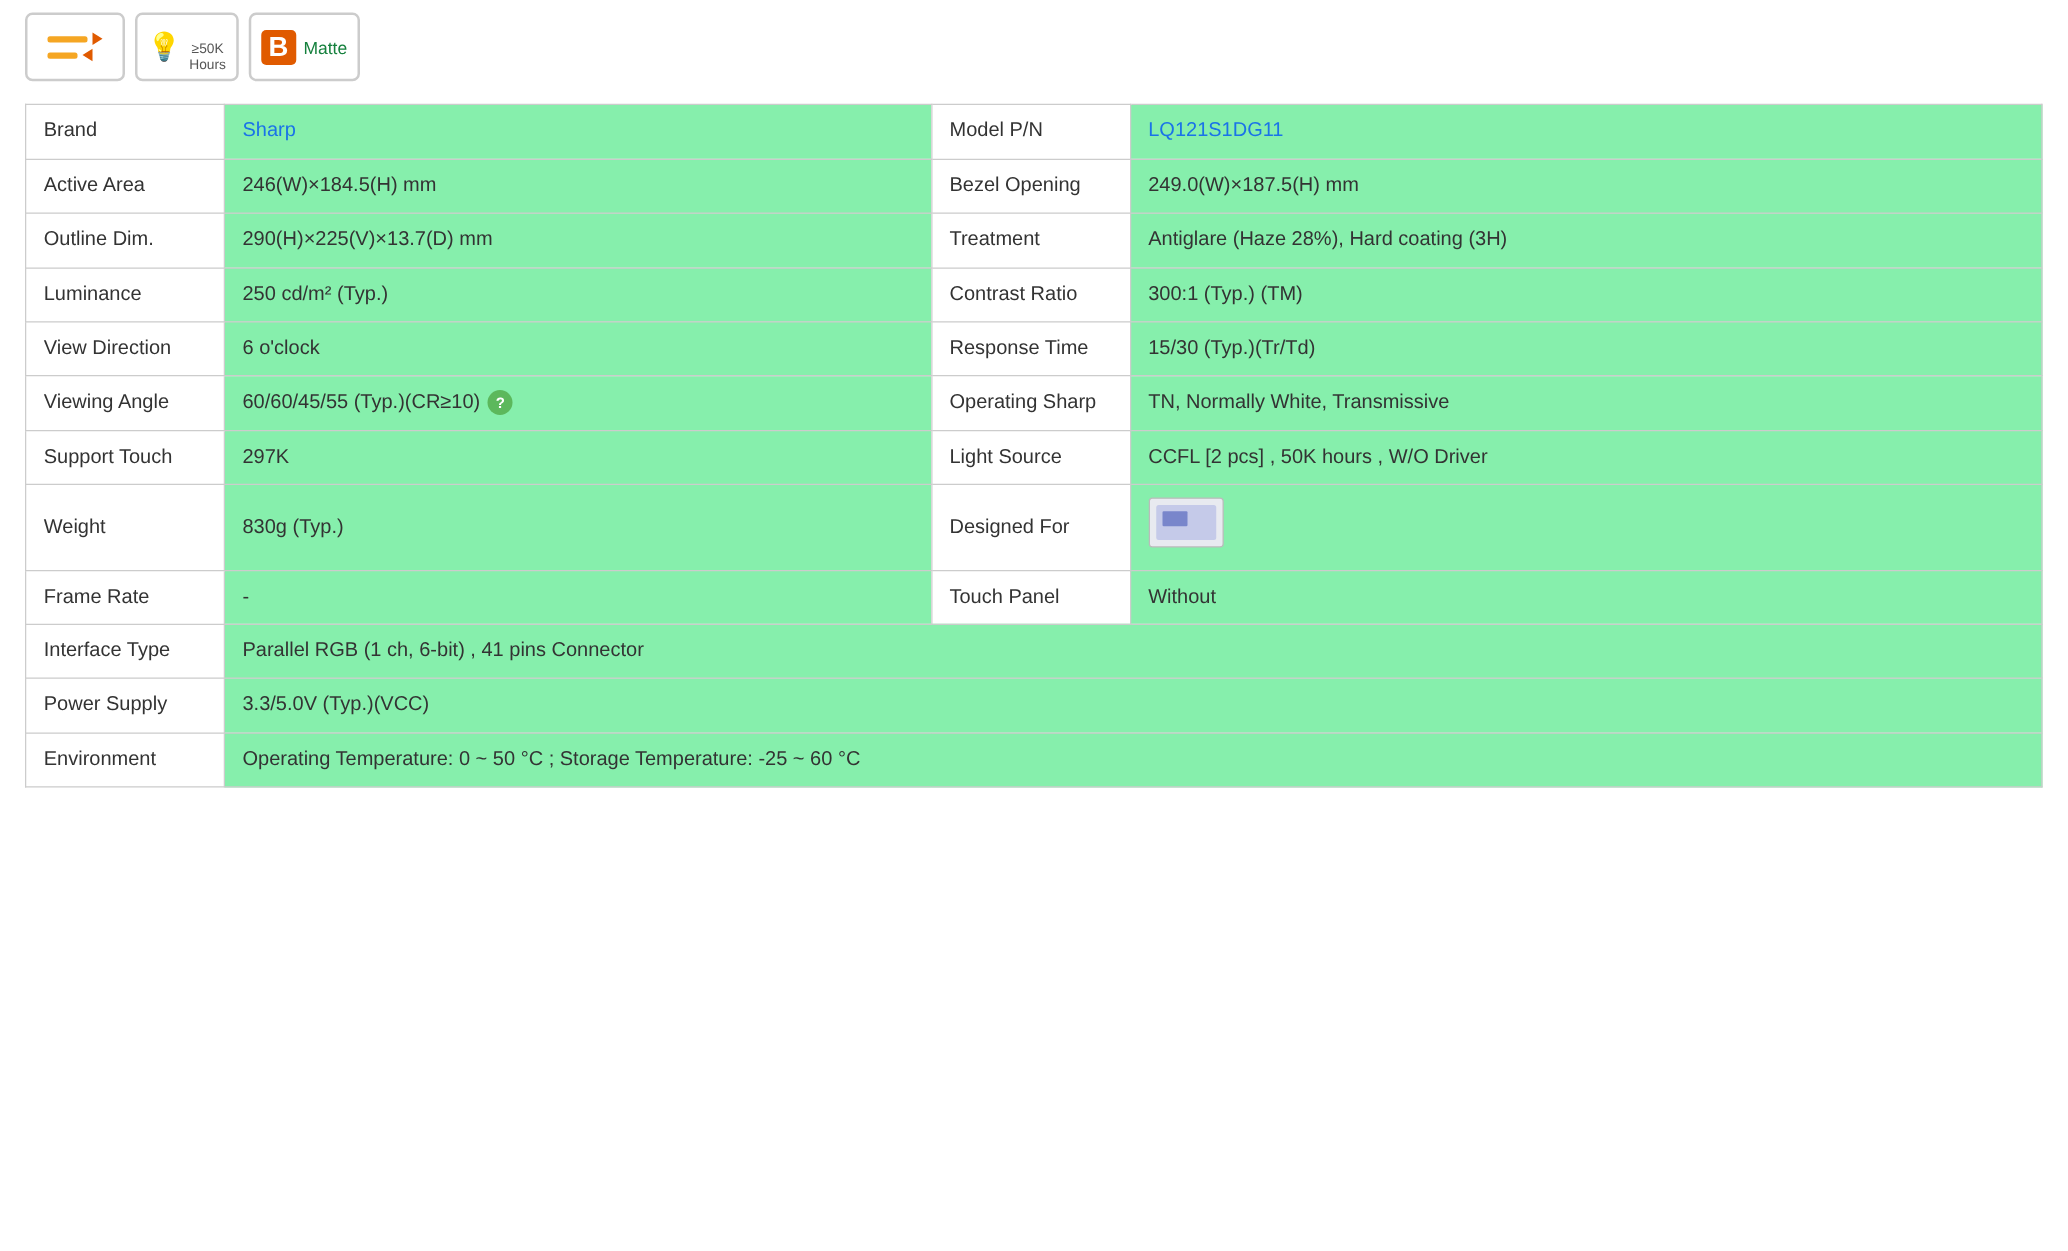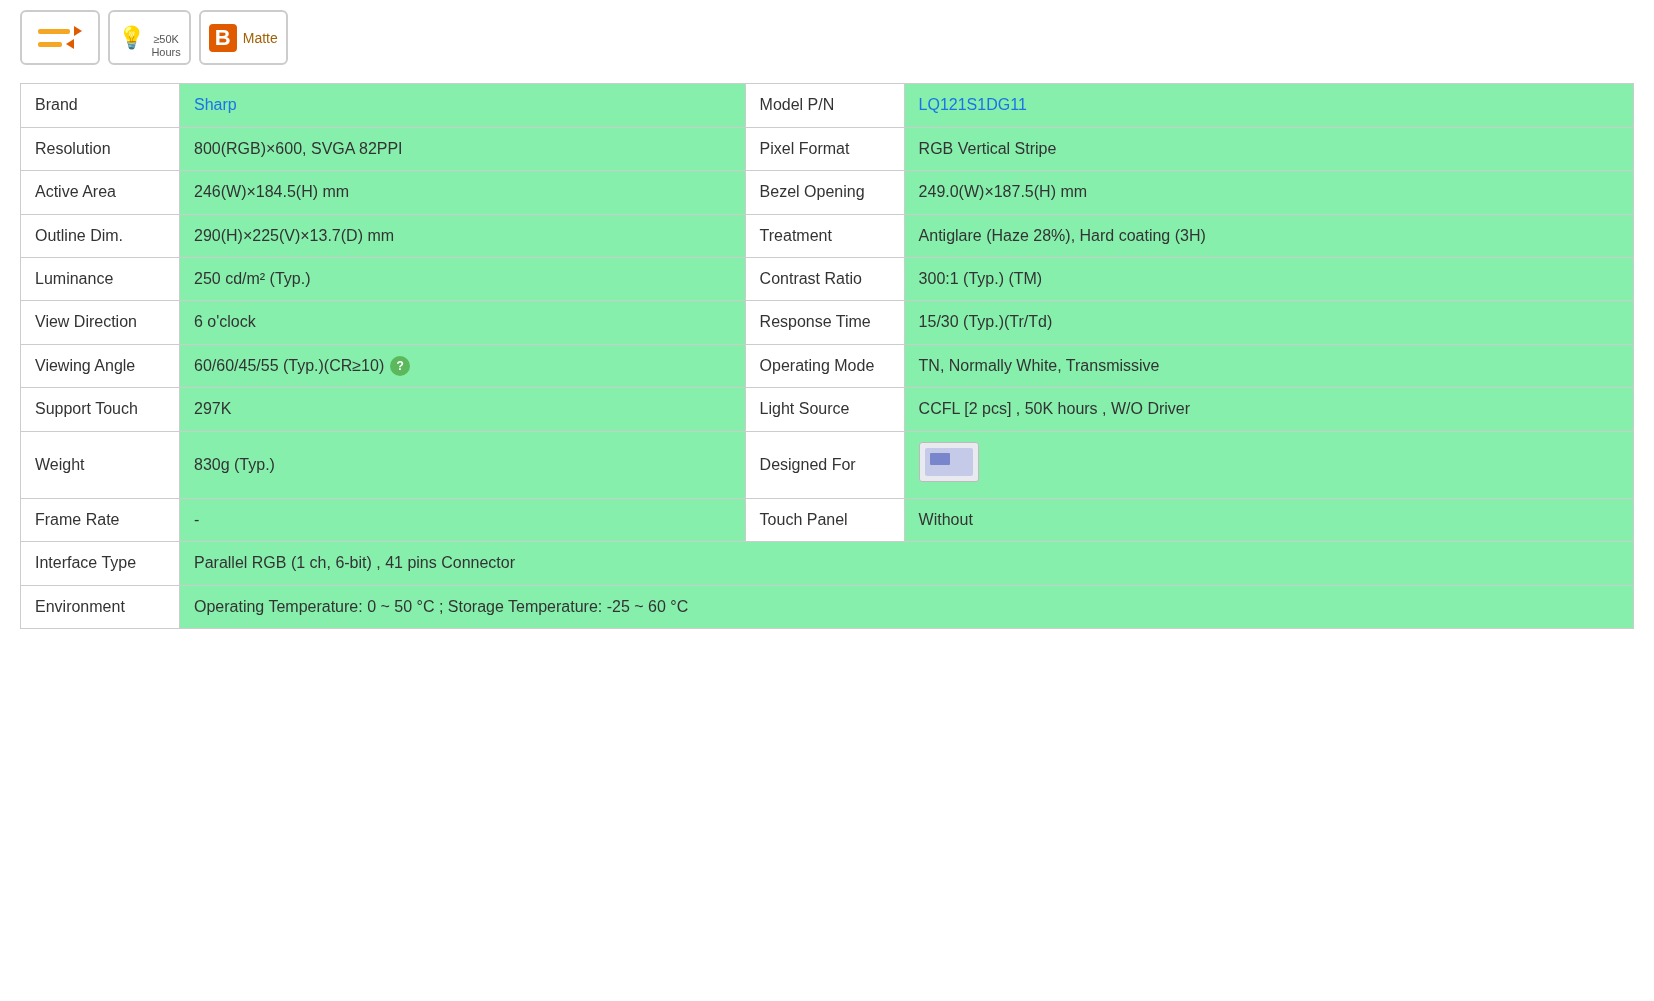--- a/index.html
+++ b/index.html
@@ -74,21 +74,21 @@
       background: #e05a00;
       border-radius: 4px;
       width: 28px;
       height: 28px;
       display: flex;
       align-items: center;
       justify-content: center;
     }
     .badge-matte {
       font-size: 14px;
-      color: #a16207;
+      color: #15803d;
       font-weight: normal;
     }
 
     table.spec-table {
       width: 100%;
       border-collapse: collapse;
     }
 
     table.spec-table td {
       border: 1px solid #ccc;
@@ -189,26 +189,20 @@
 
 <table class="spec-table">
   <tbody id="spec-tbody">
       <tr>
         <td class="label-cell">Brand</td>
         <td class="value-cell"><a class="link-value" href="#">Sharp</a></td>
         <td class="label-cell">Model P/N</td>
         <td class="value-cell"><a class="link-value" href="#">LQ121S1DG11</a></td>
       </tr>
       <tr>
-        <td class="label-cell">Resolution</td>
-        <td class="value-cell">800(RGB)×600, SVGA  82PPI</td>
-        <td class="label-cell">Pixel Format</td>
-        <td class="value-cell">RGB Vertical Stripe</td>
-      </tr>
-      <tr>
         <td class="label-cell">Active Area</td>
         <td class="value-cell">246(W)×184.5(H) mm</td>
         <td class="label-cell">Bezel Opening</td>
         <td class="value-cell">249.0(W)×187.5(H) mm</td>
       </tr>
       <tr>
         <td class="label-cell">Outline Dim.</td>
         <td class="value-cell">290(H)×225(V)×13.7(D) mm</td>
         <td class="label-cell">Treatment</td>
         <td class="value-cell">Antiglare (Haze 28%), Hard coating (3H)</td>
@@ -221,21 +215,21 @@
       </tr>
       <tr>
         <td class="label-cell">View Direction</td>
         <td class="value-cell">6 o'clock</td>
         <td class="label-cell">Response Time</td>
         <td class="value-cell">15/30 (Typ.)(Tr/Td)</td>
       </tr>
       <tr>
         <td class="label-cell">Viewing Angle</td>
         <td class="value-cell">60/60/45/55 (Typ.)(CR≥10)<span class="help-icon">?</span></td>
-        <td class="label-cell">Operating Mode</td>
+        <td class="label-cell">Operating Sharp</td>
         <td class="value-cell">TN, Normally White, Transmissive</td>
       </tr>
       <tr>
         <td class="label-cell">Support Touch</td>
         <td class="value-cell">297K</td>
         <td class="label-cell">Light Source</td>
         <td class="value-cell">CCFL  [2 pcs] , 50K hours , W/O Driver</td>
       </tr>
       <tr>
         <td class="label-cell">Weight</td>
@@ -247,17 +241,21 @@
         <td class="label-cell">Frame Rate</td>
         <td class="value-cell">-</td>
         <td class="label-cell">Touch Panel</td>
         <td class="value-cell">Without</td>
       </tr>
       <tr>
         <td class="label-cell">Interface Type</td>
         <td class="value-cell" colspan="3">Parallel RGB (1 ch, 6-bit) , 41 pins Connector</td>
       </tr>
       <tr>
+        <td class="label-cell">Power Supply</td>
+        <td class="value-cell" colspan="3">3.3/5.0V (Typ.)(VCC)</td>
+      </tr>
+      <tr>
         <td class="label-cell">Environment</td>
         <td class="value-cell" colspan="3">Operating Temperature: 0 ~ 50 °C ; Storage Temperature: -25 ~ 60 °C</td>
       </tr>
     </tbody>
 </table>
 
 </body></html>

